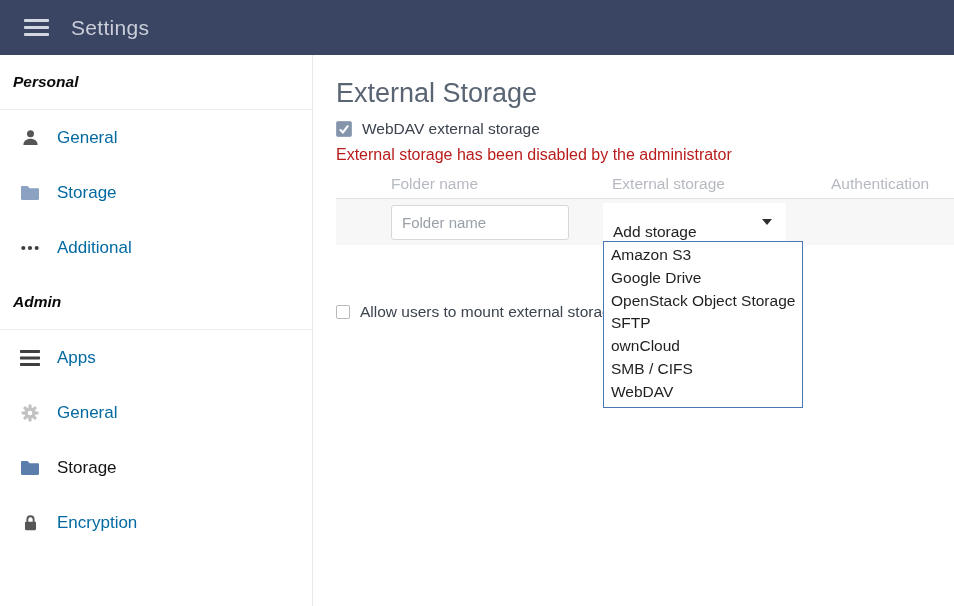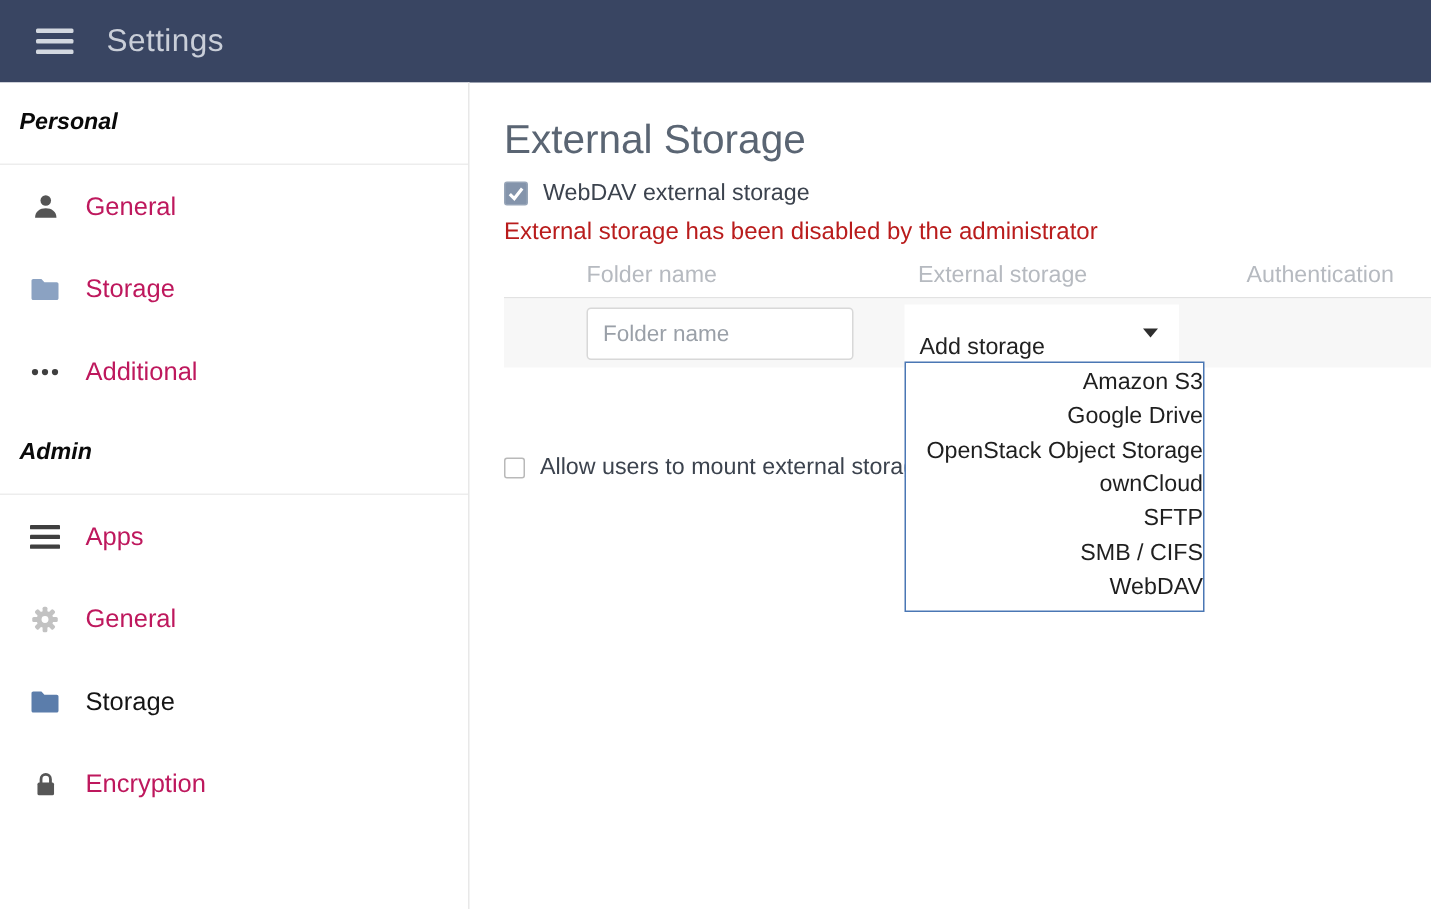--- a/index.html
+++ b/index.html
@@ -50,21 +50,21 @@
     font-style: italic;
   }
   .nav-item {
     height: 55px;
     display: flex;
     align-items: center;
     padding-left: 20px;
     cursor: pointer;
   }
   .nav-icon { width: 20px; height: 20px; display: inline-flex; align-items: center; justify-content: center; }
-  .nav-label { margin-left: 17px; font-size: 17px; color: #be185d; }
+  .nav-label { margin-left: 17px; font-size: 17px; color: #0369a1; }
   .nav-item.active .nav-label { color: #151515; }
 
   
   .main { flex: 1; padding-left: 23px; position: relative; }
   .page-title {
     margin-top: 23px;
     font-size: 27px;
     font-weight: 400;
     color: #5a6573;
   }
@@ -131,21 +131,20 @@
     z-index: 10;
     padding: 2px 0 3px 0;
   }
   .dropdown-option {
     font-size: 15.5px;
     color: #1f1f1f;
     line-height: 22.8px;
     padding-left: 7px;
     white-space: nowrap;
     cursor: pointer;
-    text-align: right;
   }
 
   
   .mount-row { margin-top: 58px; display: flex; align-items: center; position: relative; z-index: 1; }
   .mount-row .check-label { white-space: nowrap; }
 </style>
 </head>
 <body>
 
 <div class="topbar">
@@ -286,17 +285,17 @@
       <span class="check-label">Allow users to mount external storage</span>
     </div>
 
   </div>
 </div>
 
 <div class="dropdown">
   <div class="dropdown-option">Amazon S3</div>
   <div class="dropdown-option">Google Drive</div>
   <div class="dropdown-option">OpenStack Object Storage</div>
+  <div class="dropdown-option">SFTP</div>
   <div class="dropdown-option">ownCloud</div>
-  <div class="dropdown-option">SFTP</div>
   <div class="dropdown-option">SMB / CIFS</div>
   <div class="dropdown-option">WebDAV</div>
 </div>
 
 </body></html>

